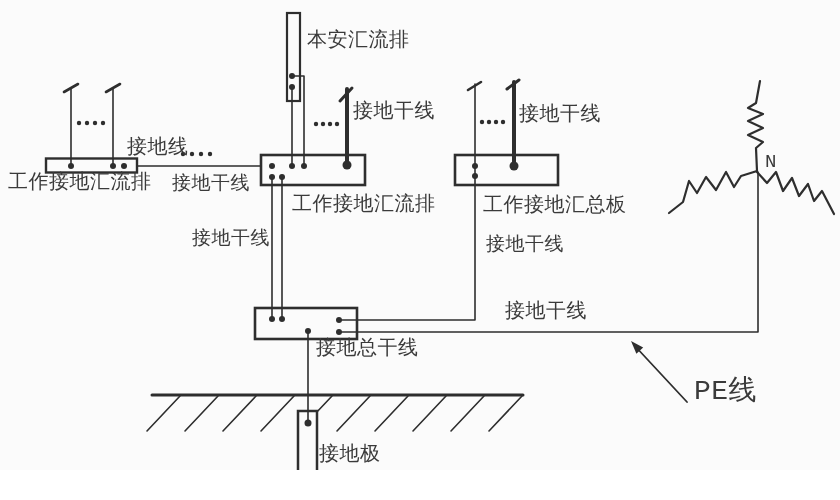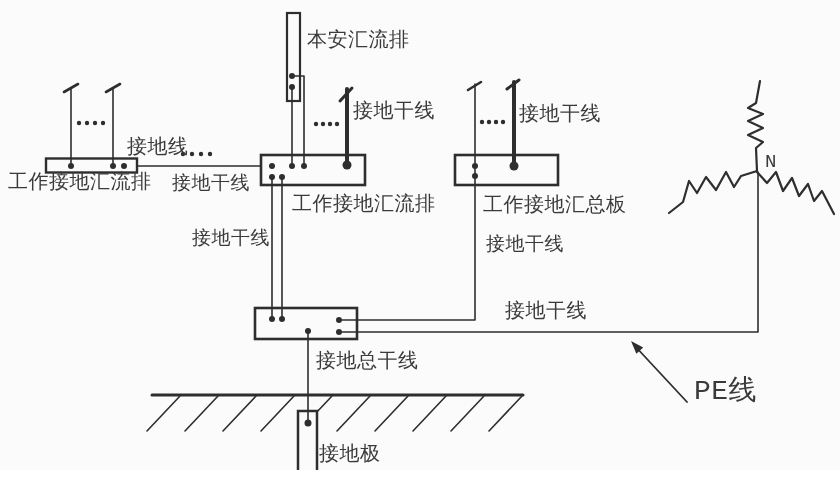--- a/index.html
+++ b/index.html
@@ -150,18 +150,18 @@
   <div class="lbl" style="left:127px;top:112px;margin-top:25px;">接地线</div>
   <div class="lbl" style="left:8px;top:172px;font-size:20px;">工作接地汇流排</div>
   <div class="lbl" style="left:172px;top:175px;font-size:19px;">接地干线</div>
   <div class="lbl" style="left:353px;top:101px;">接地干线</div>
   <div class="lbl" style="left:292px;top:194px;">工作接地汇流排</div>
   <div class="lbl" style="left:519px;top:104px;">接地干线</div>
   <div class="lbl" style="left:483px;top:195px;">工作接地汇总板</div>
   <div class="lbl" style="left:192px;top:230px;font-size:19px;">接地干线</div>
   <div class="lbl" style="left:486px;top:236px;font-size:19px;">接地干线</div>
   <div class="lbl" style="left:505px;top:301px;">接地干线</div>
-  <div class="lbl" style="left:316px;top:351px;">接地总干线</div>
+  <div class="lbl" style="left:316px;top:338px;">接地总干线</div>
   <div class="lbl" style="left:319px;top:444px;">接地极</div>
   <div class="lbl" style="left:694px;top:377px;font-size:28px;">PE线</div>
   <div class="lbl" style="left:765px;top:153px;font-size:19px;">N</div>
 
 </div>
 
 </body></html>

